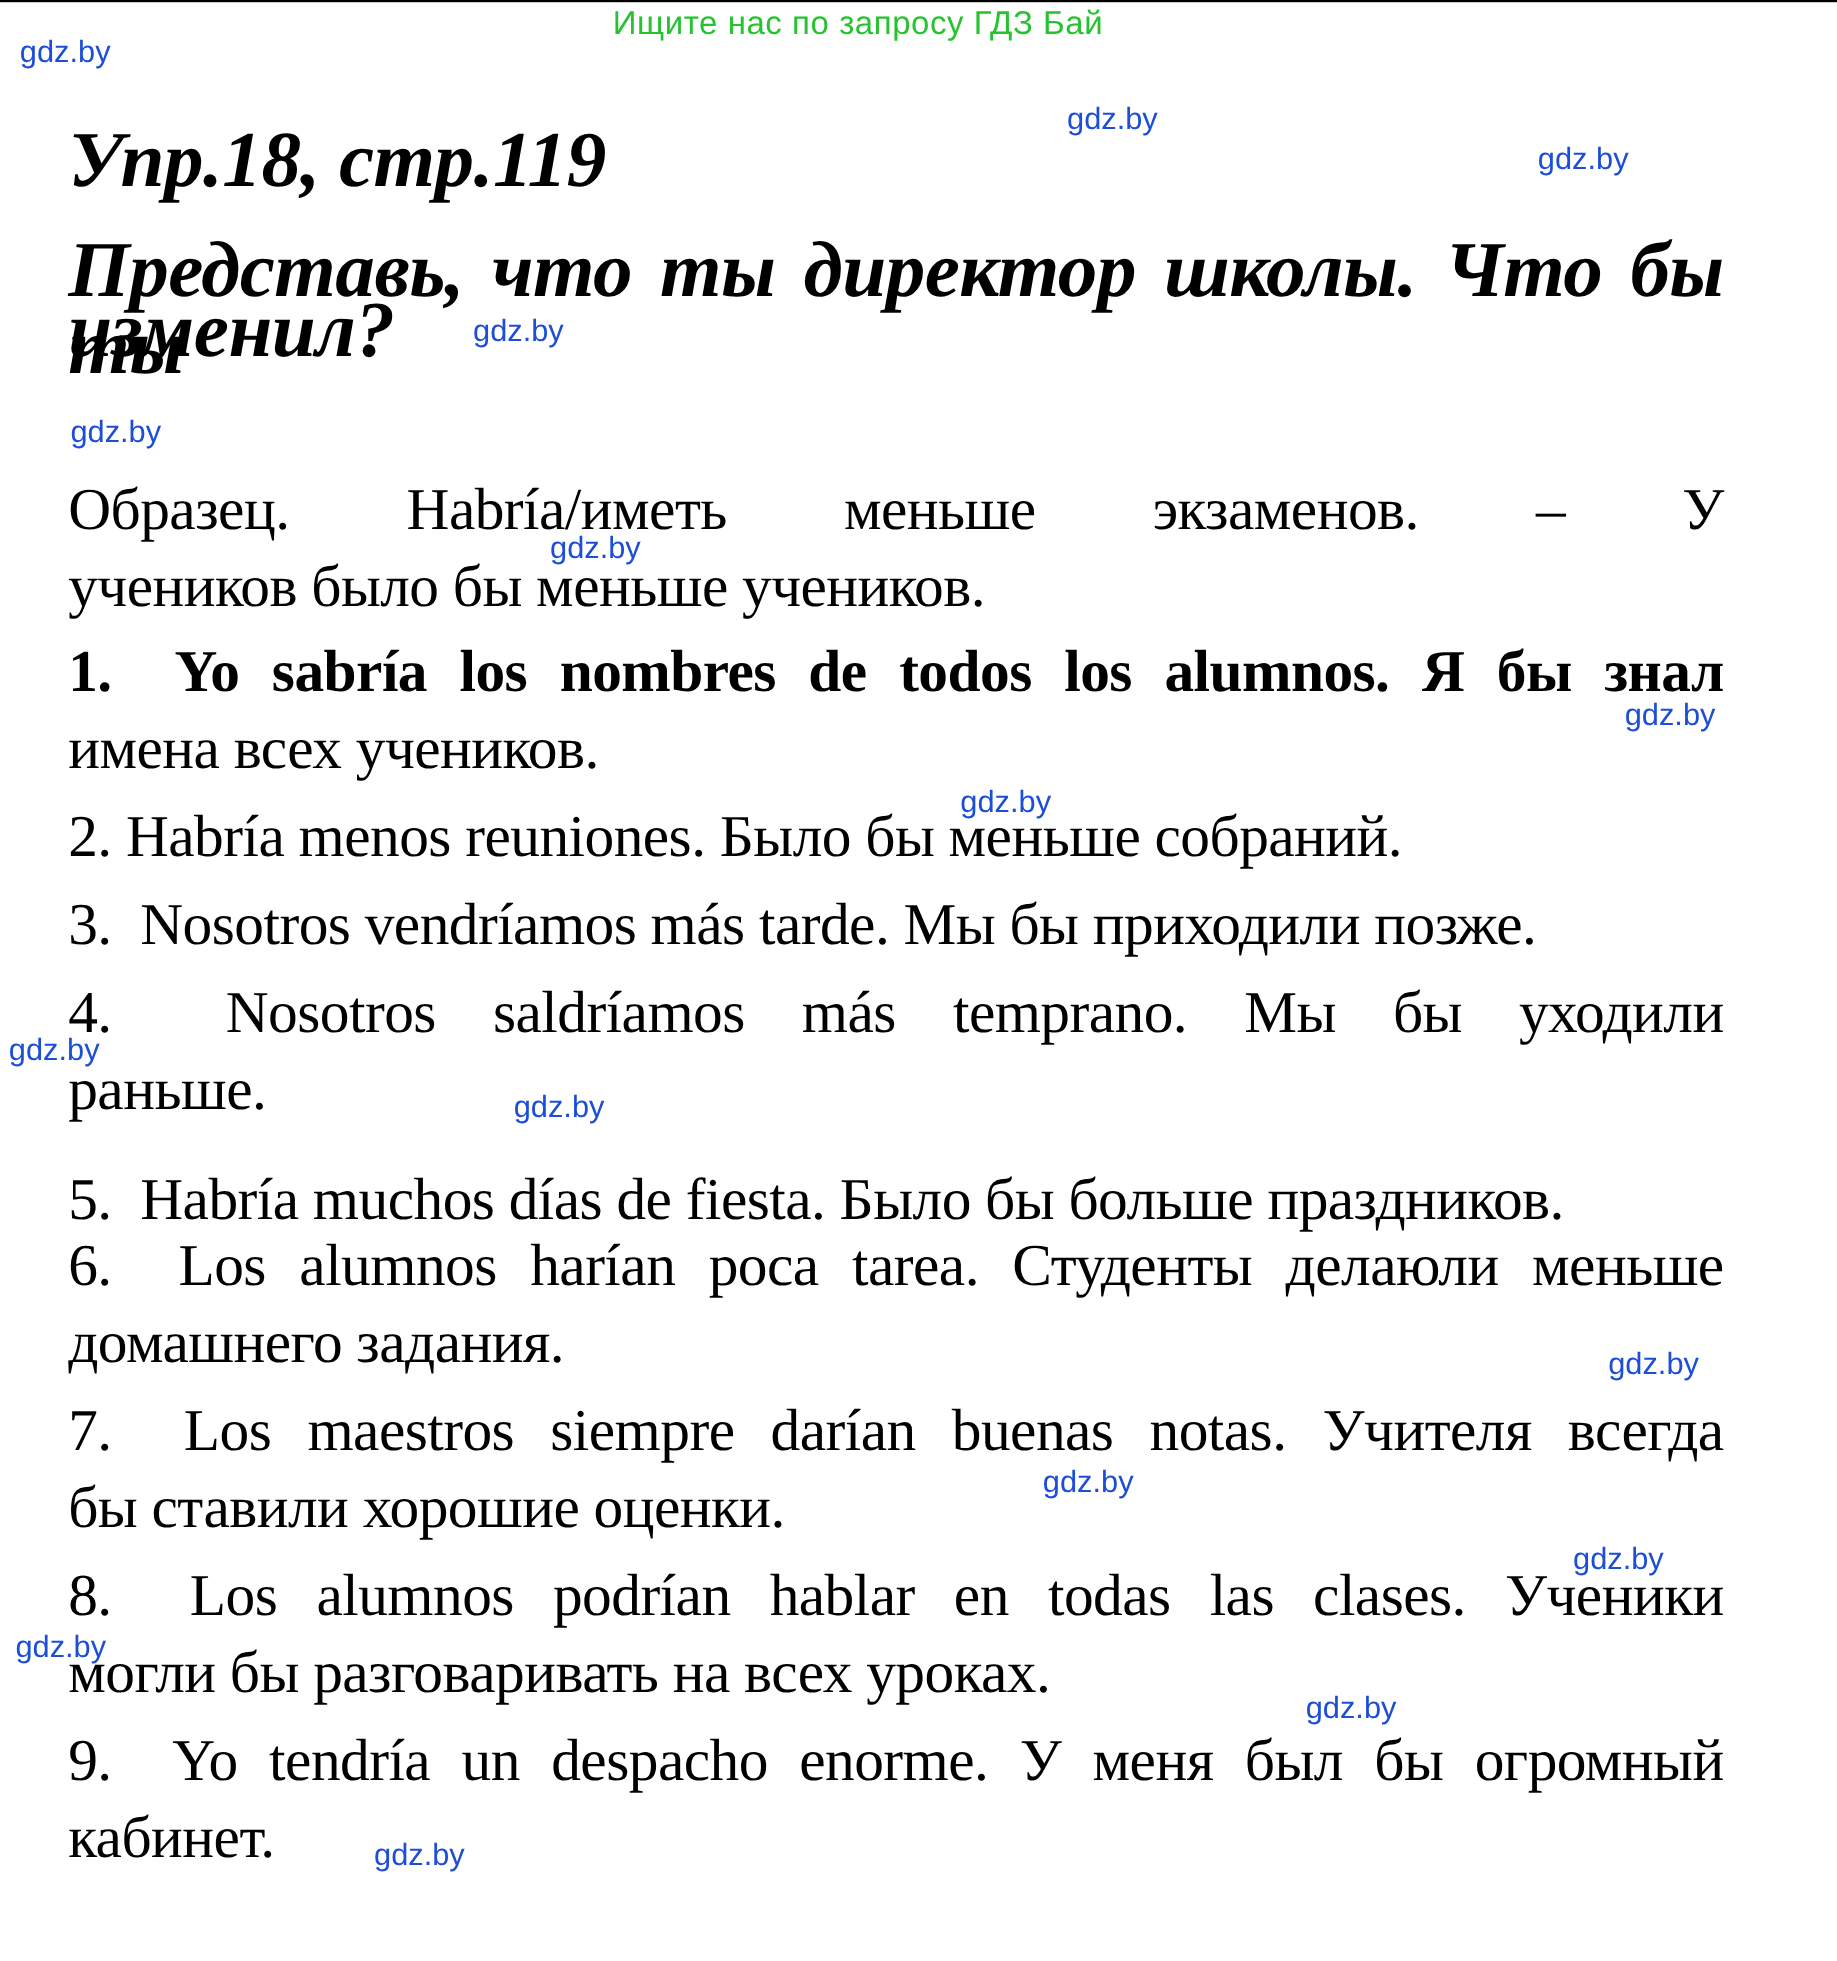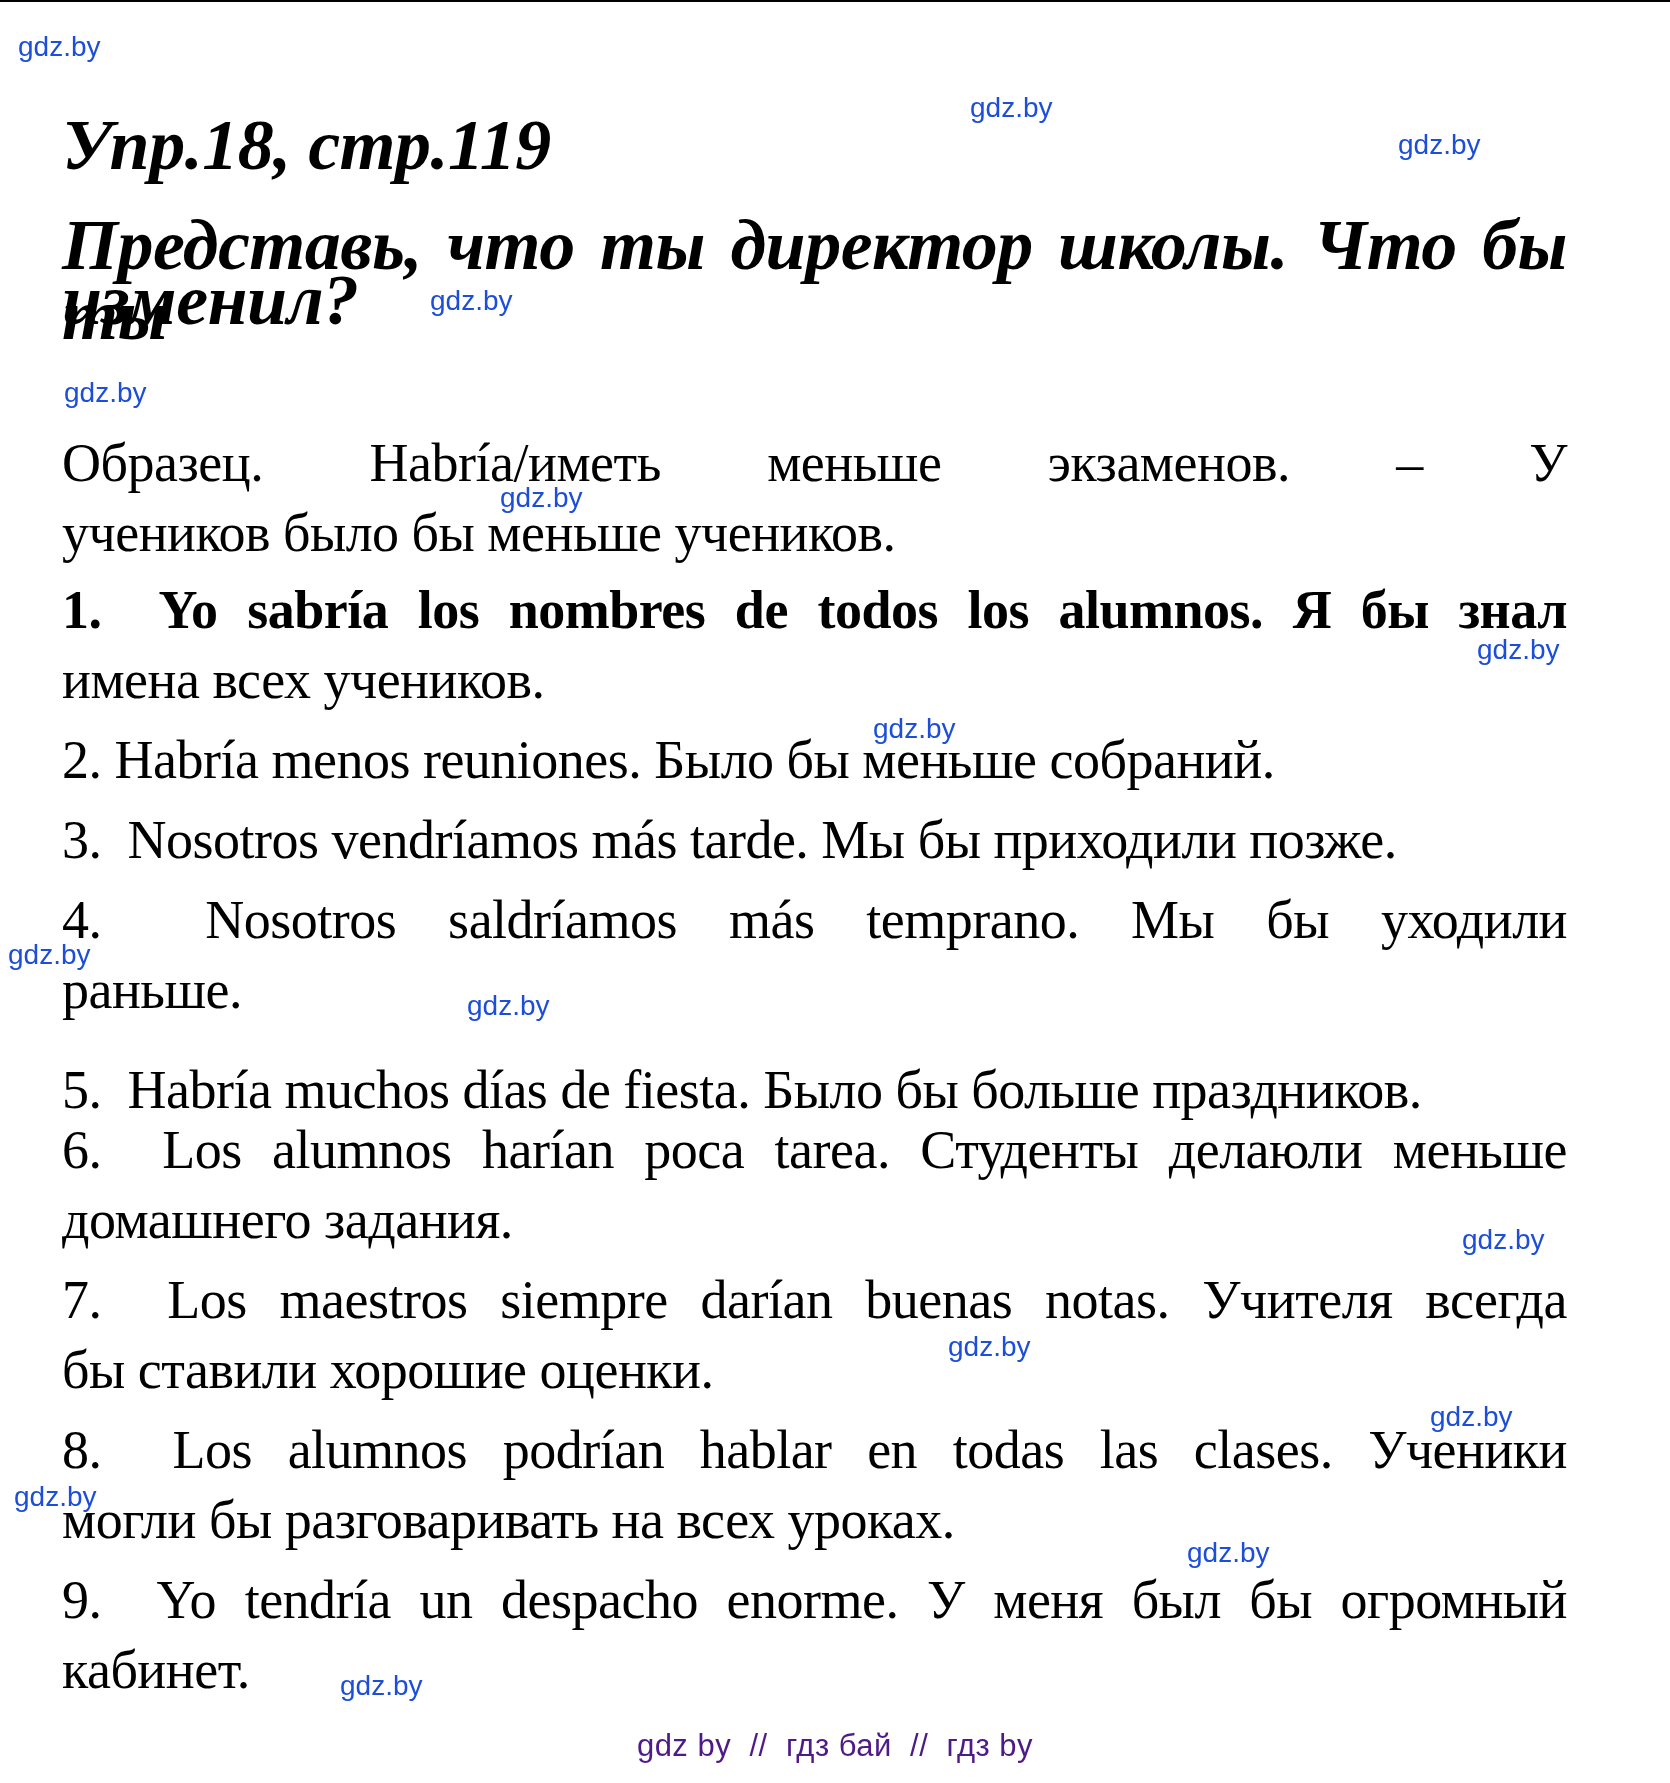--- a/index.html
+++ b/index.html
@@ -69,20 +69,21 @@
     font-size: 31px;
     letter-spacing: 0.5px;
   }
 </style>
 </head>
 <body>
 
 <div class="page">
   <div class="top-border"></div>
 
+  <div class="banner" style="color: rgb(39, 195, 47);">Ищите нас по запросу ГДЗ Бай</div>
 
   <div id="lines-root">
       <div class="text-line bold" style="top: 110px;">Упр.18, стр.119</div>
       <div class="text-line justify bold" style="top: 192px; margin-top: 18px;">Представь, что ты директор школы. Что бы ты</div>
       <div class="text-line bold" style="top: 265px;">изменил?</div>
       <div class="text-line justify" style="top: 428px;">Образец. Habría/иметь меньше экзаменов. – У</div>
       <div class="text-line" style="top: 498px;">учеников было бы меньше учеников.</div>
       <div class="text-line justify" style="top: 575px; font-weight: bold;">1.&nbsp; Yo sabría los nombres de todos los alumnos. Я бы знал</div>
       <div class="text-line" style="top: 645px;">имена всех учеников.</div>
       <div class="text-line" style="top: 725px;">2. Habría menos reuniones. Было бы меньше собраний.</div>
@@ -112,14 +113,13 @@
       <div class="watermark" style="left: 8px; top: 938px;">gdz.by</div>
       <div class="watermark" style="left: 467px; top: 989px;">gdz.by</div>
       <div class="watermark" style="left: 1462px; top: 1223px;">gdz.by</div>
       <div class="watermark" style="left: 948px; top: 1330px;">gdz.by</div>
       <div class="watermark" style="left: 1430px; top: 1400px;">gdz.by</div>
       <div class="watermark" style="left: 14px; top: 1480px;">gdz.by</div>
       <div class="watermark" style="left: 1187px; top: 1536px;">gdz.by</div>
       <div class="watermark" style="left: 340px; top: 1669px;">gdz.by</div>
     </div>
 
-  <div class="footer" style="color: rgb(78, 26, 135);">gdz by&nbsp; //&nbsp; гдз бай&nbsp; //&nbsp; гдз by</div>
 </div>
 
 </body></html>

